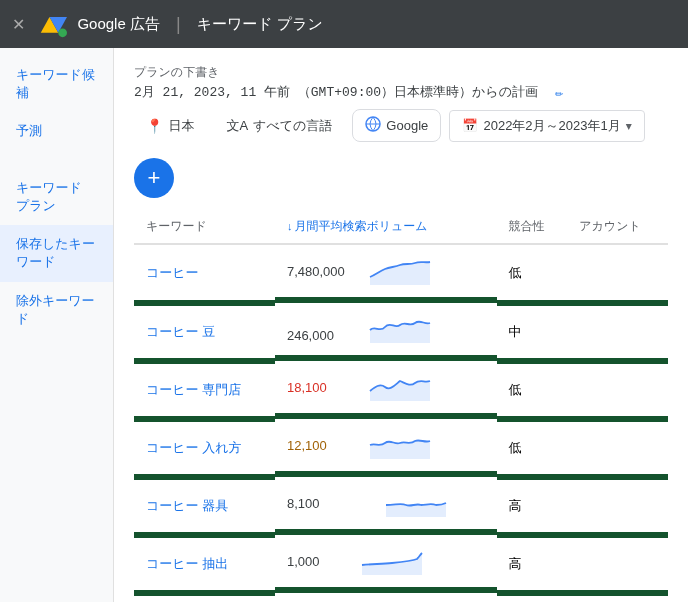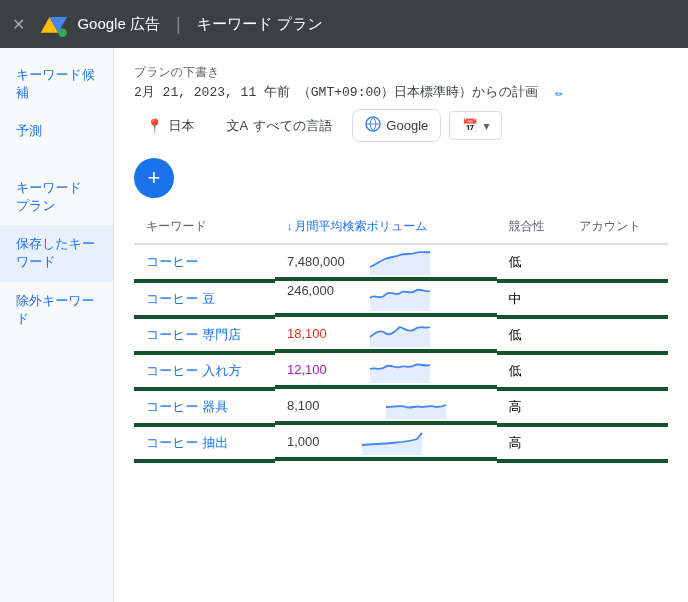--- a/index.html
+++ b/index.html
@@ -164,22 +164,22 @@
       font-size: 12px;
       color: #5f6368;
       font-weight: 500;
       border-bottom: 2px solid #e0e0e0;
       white-space: nowrap;
     }
     .kw-table th.sort-active {
       color: #1a73e8;
     }
     .kw-table td {
-      padding: 2px 12px;
-      border-bottom: 4px solid #14532d;
+      padding: 12px 12px;
+      border-bottom: 6px solid #14532d;
       vertical-align: middle;
       font-size: 13px;
     }
     .kw-name {
       color: #1a73e8;
     }
 
     .sort-arrow {
       font-size: 11px;
       margin-right: 2px;
@@ -246,20 +246,21 @@
           <svg width="16" height="16" viewBox="0 0 16 16" xmlns="http://www.w3.org/2000/svg">
             <circle cx="8" cy="8" r="7" fill="none" stroke="#4285F4" stroke-width="1.5"></circle>
             <path d="M8 1 Q11 5 11 8 Q11 11 8 15 Q5 11 5 8 Q5 5 8 1Z" fill="none" stroke="#4285F4" stroke-width="1"></path>
             <line x1="1" y1="8" x2="15" y2="8" stroke="#4285F4" stroke-width="1"></line>
           </svg>
         </span>
         <span>Google</span>
       </div>
       <div class="date-chip">
         <span>📅</span>
+        <span>2022年2月～2023年1月</span>
         <span class="chevron">▾</span>
       </div>
     </div>
 
     <button class="add-btn">
       <span>+</span>
     </button>
 
     <table class="kw-table">
       <thead>
@@ -280,21 +281,21 @@
               <svg width="70" height="28" viewBox="0 0 60 28">
                 <path d="M0,20 C5,18 10,14 15,12 C20,10 25,10 30,8 C35,6 40,8 45,6 C50,4 55,6 60,5 L60,28 L0,28 Z" fill="rgba(66,133,244,0.15)" stroke="none"></path>
                 <path d="M0,20 C5,18 10,14 15,12 C20,10 25,10 30,8 C35,6 40,8 45,6 C50,4 55,6 60,5" fill="none" stroke="#4285F4" stroke-width="1.8" stroke-linejoin="round"></path>
               </svg>
             </td>
             <td>低</td>
             <td></td>
           </tr>
           <tr>
             <td><span class="kw-name">コーヒー 豆</span></td>
-            <td style="display: flex; align-items: flex-start; gap: 8px;">
+            <td style="display: flex; align-items: flex-end; gap: 8px;">
               <span style="color: rgb(60, 64, 67); min-width: 70px; display: inline-block;">246,000</span>
               <svg width="70" height="28" viewBox="0 0 60 28">
                 <path d="M0,15 C5,10 10,18 15,12 C20,6 25,14 30,10 C35,6 40,12 45,8 C50,4 55,10 60,8 L60,28 L0,28 Z" fill="rgba(66,133,244,0.15)" stroke="none"></path>
                 <path d="M0,15 C5,10 10,18 15,12 C20,6 25,14 30,10 C35,6 40,12 45,8 C50,4 55,10 60,8" fill="none" stroke="#4285F4" stroke-width="1.8" stroke-linejoin="round"></path>
               </svg>
             </td>
             <td>中</td>
             <td></td>
           </tr>
           <tr>
@@ -305,21 +306,21 @@
                 <path d="M0,18 C5,14 10,10 15,14 C20,18 25,12 30,8 C35,10 40,14 45,10 C50,6 55,10 60,8 L60,28 L0,28 Z" fill="rgba(66,133,244,0.15)" stroke="none"></path>
                 <path d="M0,18 C5,14 10,10 15,14 C20,18 25,12 30,8 C35,10 40,14 45,10 C50,6 55,10 60,8" fill="none" stroke="#4285F4" stroke-width="1.8" stroke-linejoin="round"></path>
               </svg>
             </td>
             <td>低</td>
             <td></td>
           </tr>
           <tr>
             <td><span class="kw-name">コーヒー 入れ方</span></td>
             <td style="display: flex; align-items: center; gap: 8px;">
-              <span style="color: #a21caf; min-width: 70px; display: inline-block;">12,100</span>
+              <span style="color: #a16207; min-width: 70px; display: inline-block;">12,100</span>
               <svg width="70" height="28" viewBox="0 0 60 28">
                 <path d="M0,14 C5,12 10,16 15,12 C20,8 25,14 30,12 C35,10 40,14 45,10 C50,8 55,12 60,10 L60,28 L0,28 Z" fill="rgba(66,133,244,0.15)" stroke="none"></path>
                 <path d="M0,14 C5,12 10,16 15,12 C20,8 25,14 30,12 C35,10 40,14 45,10 C50,8 55,12 60,10" fill="none" stroke="#4285F4" stroke-width="1.8" stroke-linejoin="round"></path>
               </svg>
             </td>
             <td>低</td>
             <td></td>
           </tr>
           <tr>
             <td><span class="kw-name">コーヒー 器具</span></td>

